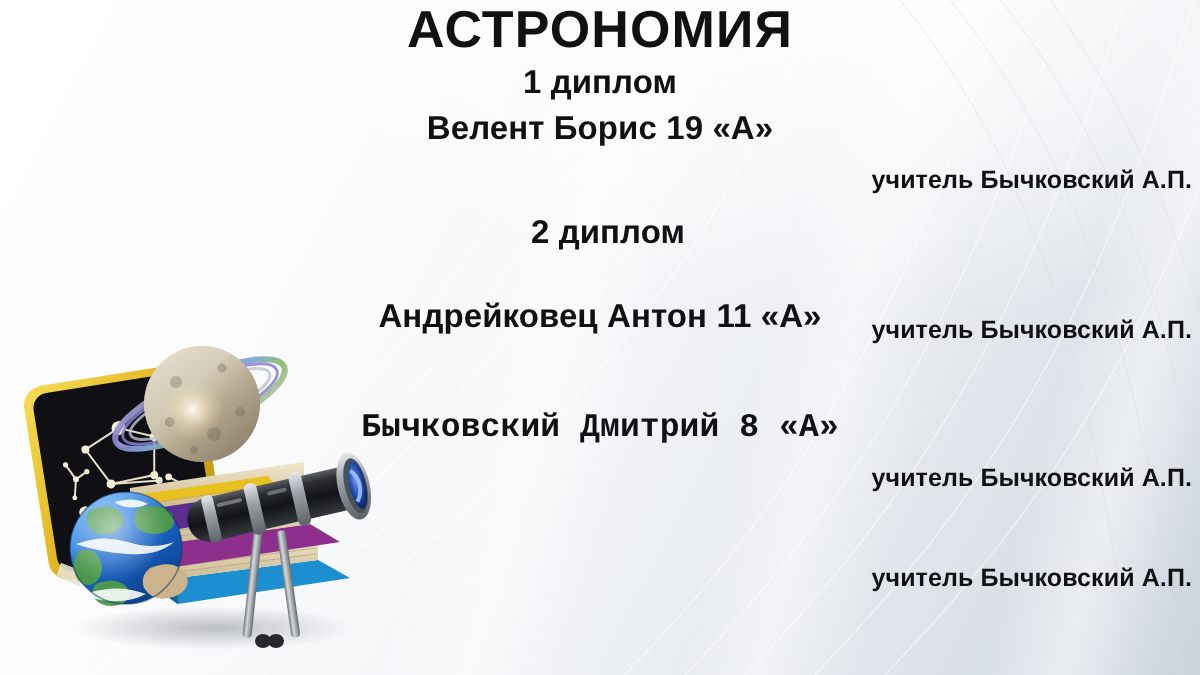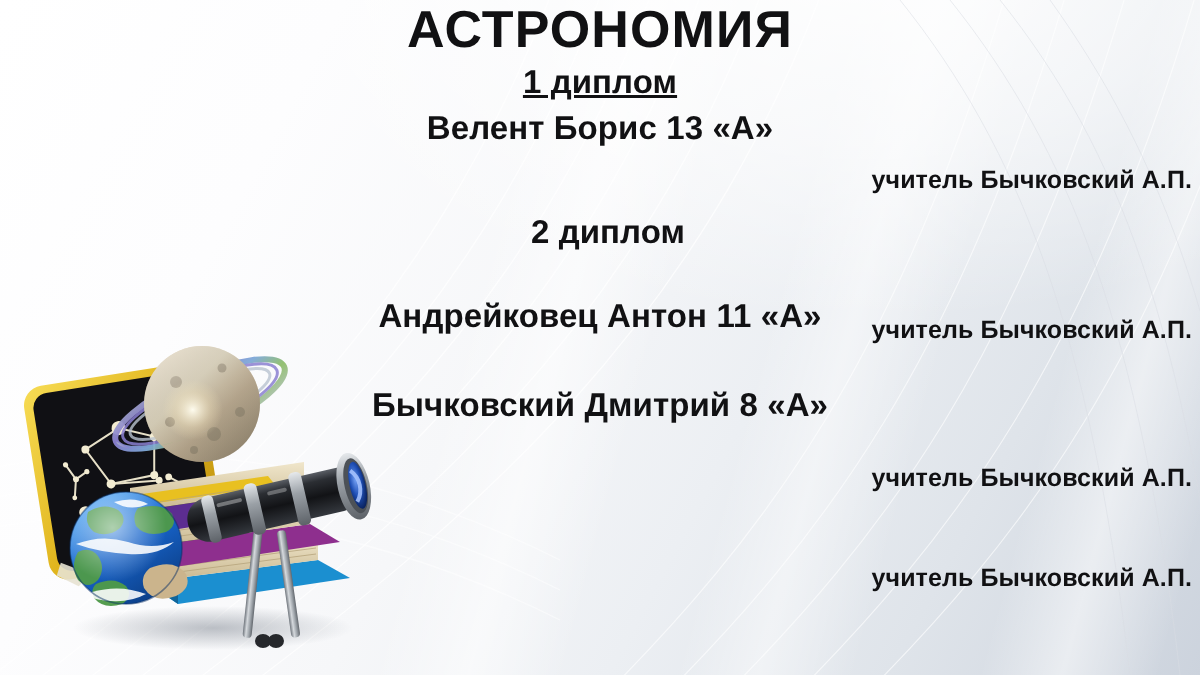--- a/index.html
+++ b/index.html
@@ -360,27 +360,27 @@
         <ellipse cx="342" cy="190" rx="8" ry="24" fill="url(#lensGrad)"></ellipse>
         <path d="M338,174 a24,24 0 0,1 0,32" fill="none" stroke="#a9c6ff" stroke-width="4" opacity="0.85"></path>
       </g>
     </g>
   </svg>
 
   <div id="text-block">
 
     <div class="line title center-at" style="top:8px;">АСТРОНОМИЯ</div>
 
-    <div class="line award center-at" style="top:64px;text-decoration:underline;">1 диплом</div>
-    <div class="line student center-at" style="top:110px;">Велент Борис   13 «А»</div>
+    <div class="line award center-at" style="top:64px;">1 диплом</div>
+    <div class="line student center-at" style="top:110px;">Велент Борис   19 «А»</div>
     <div class="line teacher right-at" style="top:162px;">учитель Бычковский А.П.</div>
 
     <div class="line award center-at" style="top:214px;margin-left:8px;">2 диплом</div>
     <div class="line student center-at" style="top:262px;margin-top:36px;">Андрейковец Антон 11 «А»</div>
     <div class="line teacher right-at" style="top:312px;">учитель Бычковский А.П.</div>
 
-    <div class="line student center-at" style="top:387px;">Бычковский Дмитрий  8 «А»</div>
+    <div class="line student center-at" style="top:410px;font-family:Liberation Mono, monospace;">Бычковский Дмитрий  8 «А»</div>
     <div class="line teacher right-at" style="top:460px;">учитель Бычковский А.П.</div>
 
     <div class="line teacher right-at" style="top:560px;">учитель Бычковский А.П.</div>
 
   </div>
 </div>
 
 </body></html>

